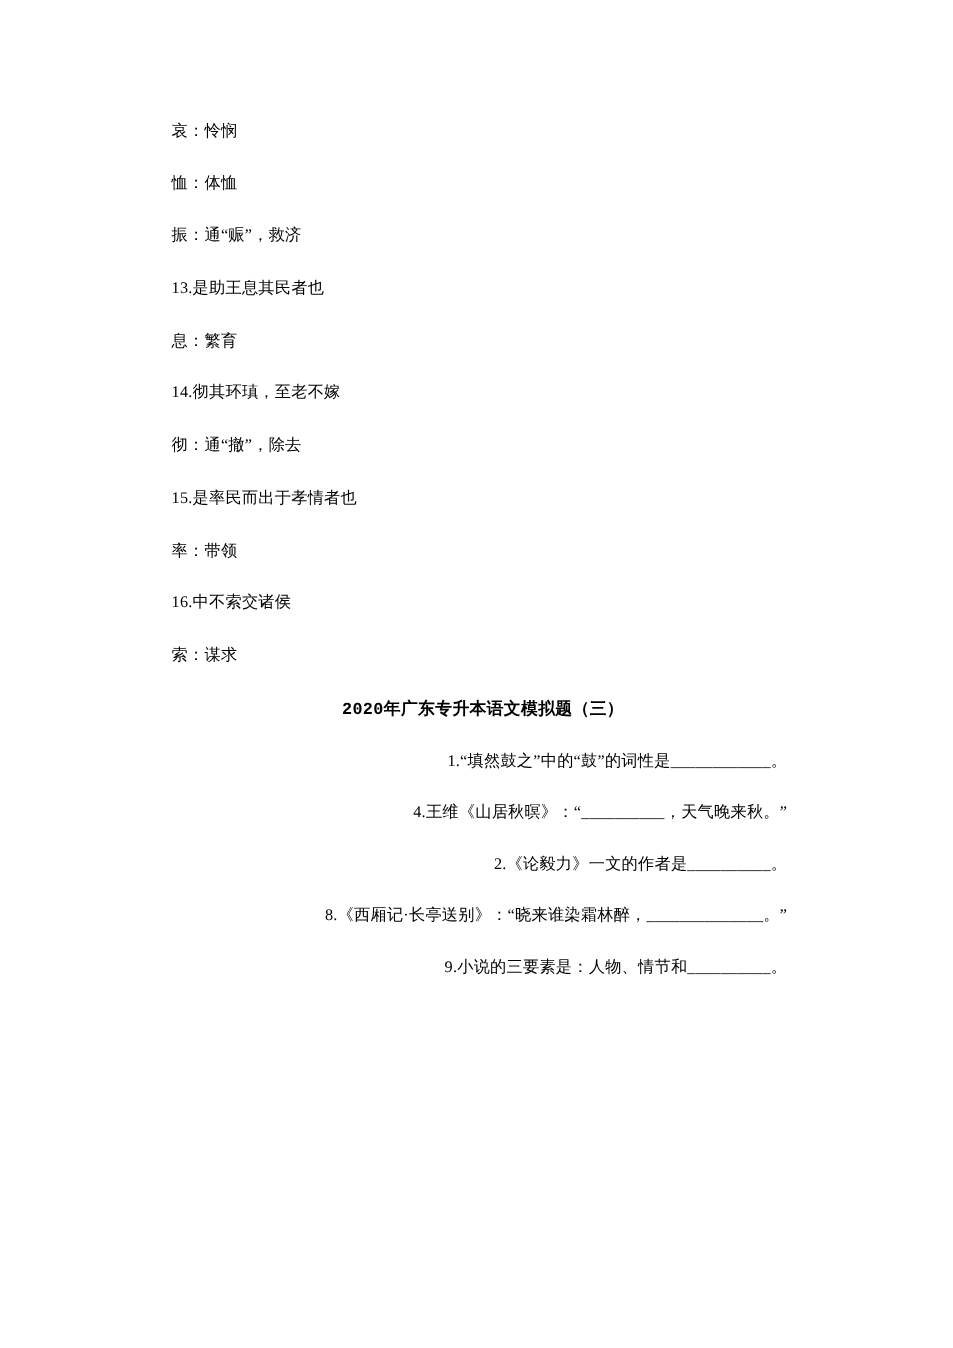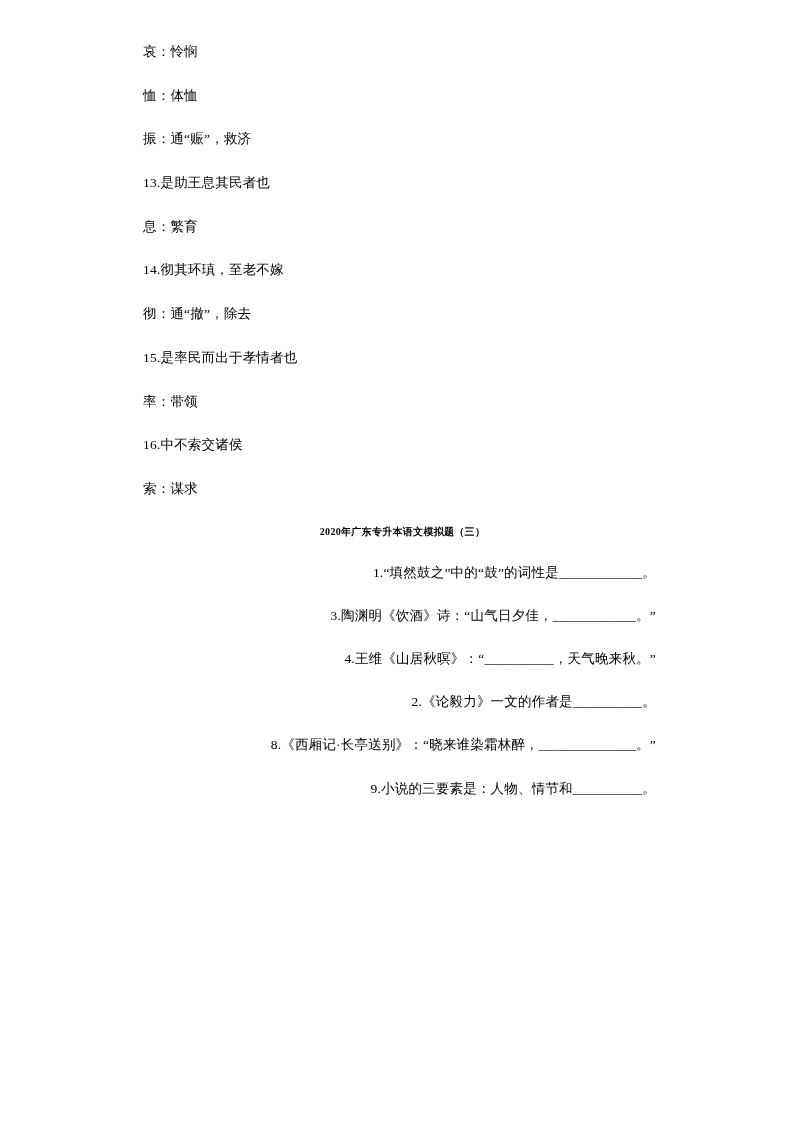--- a/index.html
+++ b/index.html
@@ -12,36 +12,37 @@
     height: 1123px;
     font-family: "Liberation Serif", "DejaVu Serif", serif;
     color: #000000;
     position: relative;
     overflow: hidden;
   }
   .page {
     box-sizing: border-box;
     width: 794px;
     height: 1123px;
-    padding: 44px 138px 0 143px;
+    padding: 101px 138px 0 143px;
   }
   .line {
     font-size: 13.5px;
     line-height: 1.2;
     margin: 0 0 27.5px 0;
     white-space: pre-wrap;
     letter-spacing: 0.2px;
   }
   .section-title {
     text-align: center;
     font-weight: bold;
-    font-size: 10px;
+    font-size: 14px;
     margin: 0 0 26px 0;
     padding-left: 6px;
     letter-spacing: 0.3px;
+    font-family: Liberation Mono, monospace;
   }
   .q {
     font-size: 13.5px;
     line-height: 1.2;
     margin: 0 0 27px 0;
     white-space: pre-wrap;
     letter-spacing: 0.2px;
     text-align: right;
   }
 </style>
@@ -61,20 +62,19 @@
     <p class="line">15.是率民而出于孝情者也</p>
     <p class="line">率：带领</p>
     <p class="line">16.中不索交诸侯</p>
     <p class="line">索：谋求</p>
   </div>
 
   <h2 class="section-title">2020年广东专升本语文模拟题（三）</h2>
 
   <div>
     <p class="q">1.“填然鼓之”中的“鼓”的词性是____________。</p>
-    <p class="q">3.陶渊明《饮酒》诗：“山气日夕佳，____________。”</p>
     <p class="q">4.王维《山居秋暝》：“__________，天气晚来秋。”</p>
     <p class="q">2.《论毅力》一文的作者是__________。</p>
     <p class="q">8.《西厢记·长亭送别》：“晓来谁染霜林醉，______________。”</p>
     <p class="q">9.小说的三要素是：人物、情节和__________。</p>
   </div>
 
 </div>
 
 </body></html>

